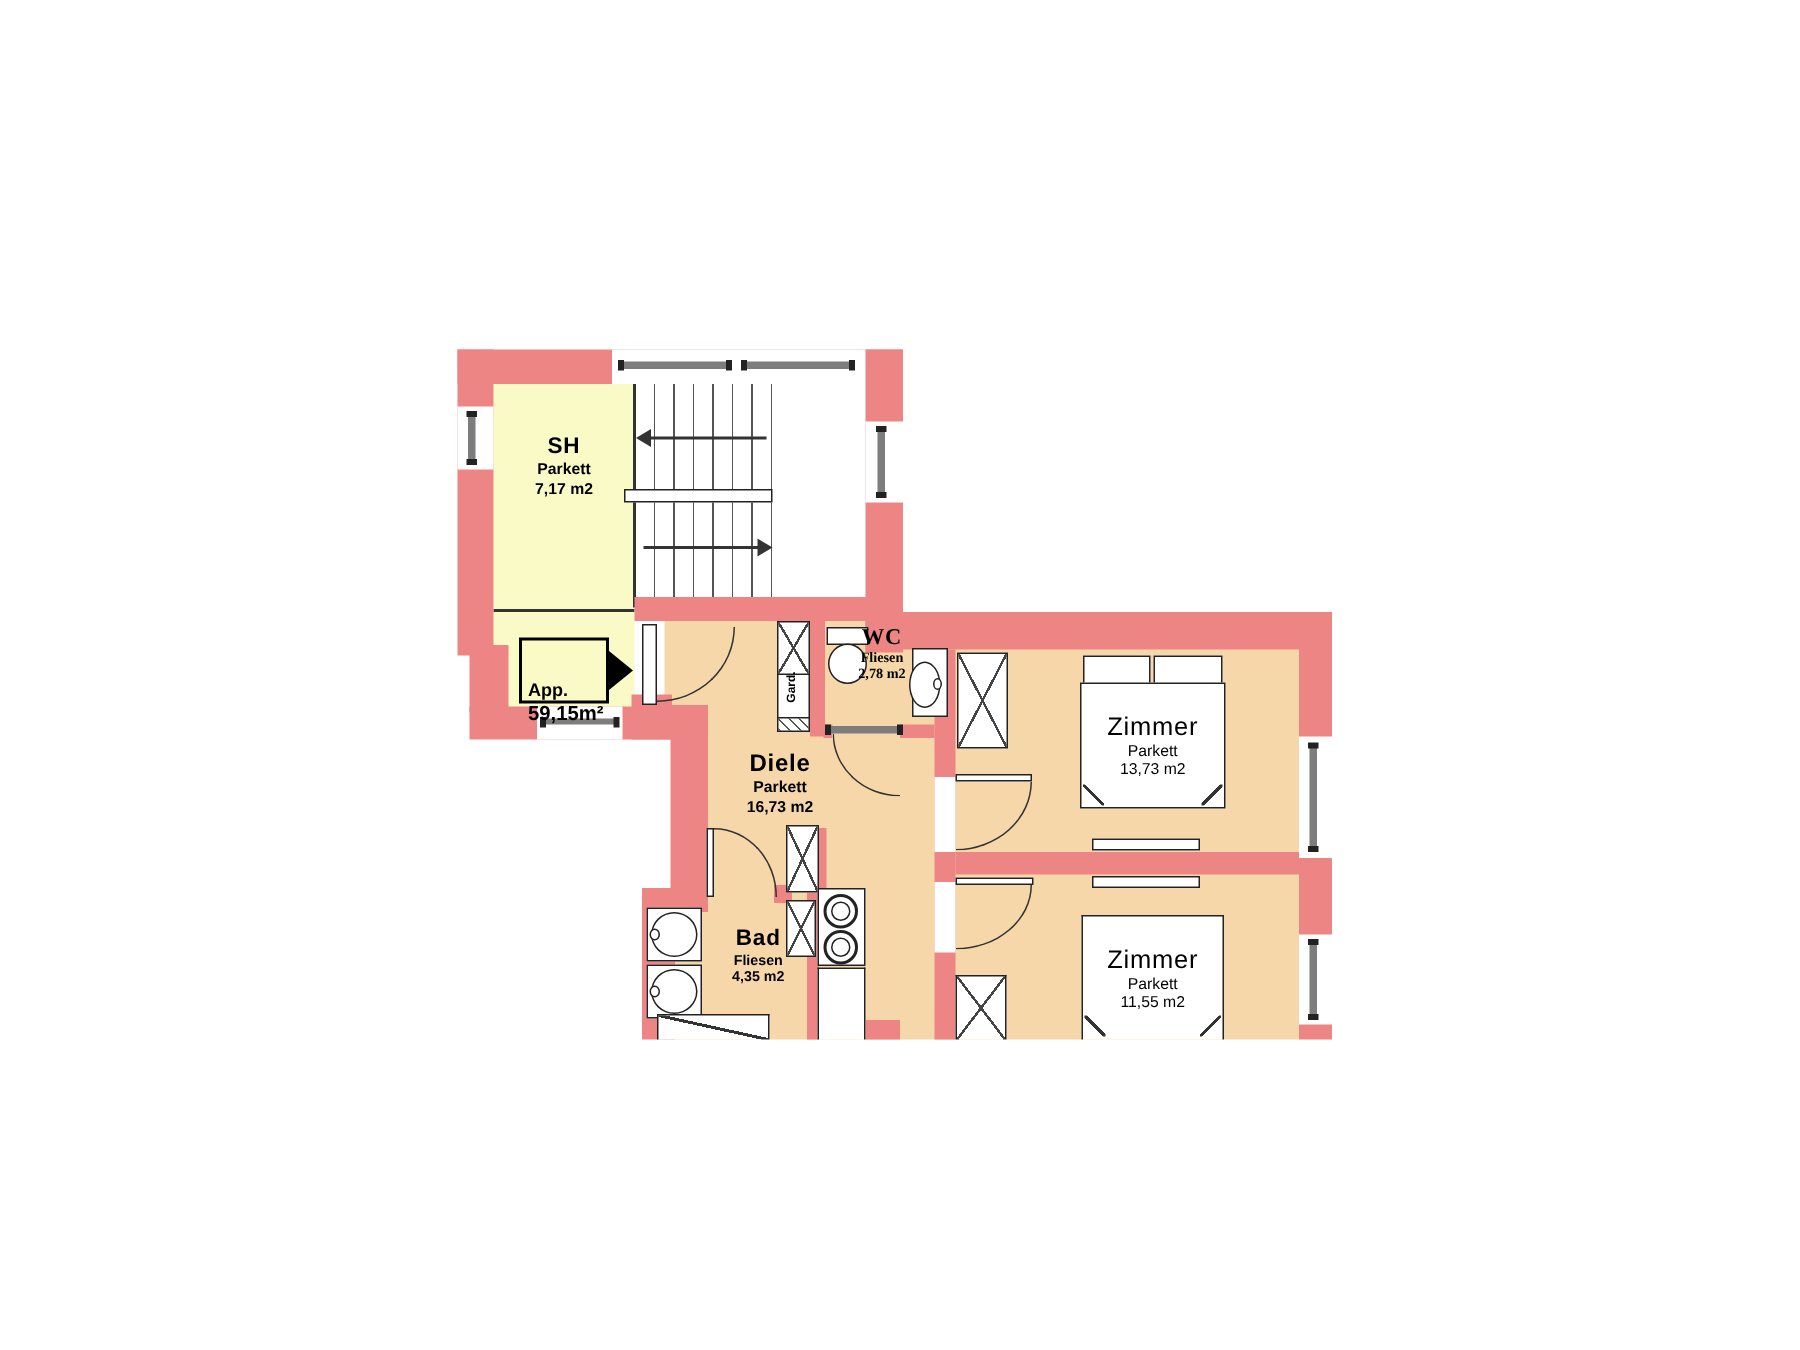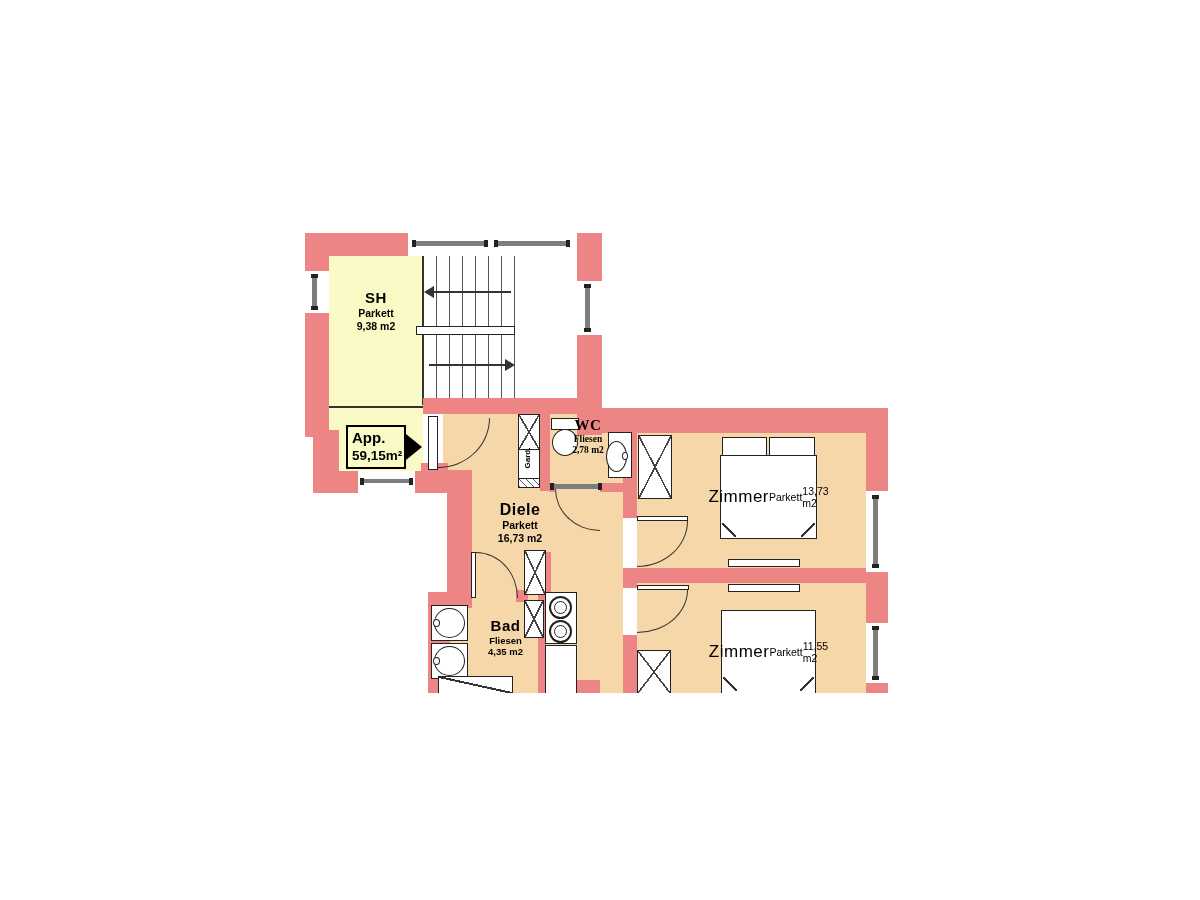--- a/index.html
+++ b/index.html
@@ -25,31 +25,31 @@
   .arc{position:absolute;box-sizing:border-box;border:0 solid #333;}
   .leaf{position:absolute;background:#fff;border:1px solid #222;box-sizing:border-box;}
   .line{position:absolute;background:#333;}
   .treads{position:absolute;background-image:repeating-linear-gradient(to right,#555 0 1px,transparent 1px 13px);}
   .tri{position:absolute;width:0;height:0;}
   .rlabel{position:absolute;text-align:center;font-weight:bold;line-height:1.2;}
   .rname{font-size:16px;letter-spacing:.5px;}
   .rname.sm{font-size:15px;}
   .rsub{font-size:10.5px;}
   .bed{position:absolute;background:#fff;border:1px solid #222;box-sizing:border-box;
-       display:flex;flex-direction:row;align-items:center;justify-content:center;}
+       display:flex;flex-direction:column;align-items:center;justify-content:center;}
   .fold{position:absolute;width:14px;height:14px;}
   .fold.l{background:linear-gradient(to top right,transparent calc(50% - 1px),#333 calc(50% - 1px),#333 calc(50% + 1px),transparent calc(50% + 1px));}
   .fold.r{background:linear-gradient(to top left,transparent calc(50% - 1px),#333 calc(50% - 1px),#333 calc(50% + 1px),transparent calc(50% + 1px));}
   .rad{position:absolute;background:#fff;border:1px solid #222;box-sizing:border-box;}
   .hatch{position:absolute;background:repeating-linear-gradient(45deg,#555 0 1px,transparent 1px 5px);border:1px solid #222;box-sizing:border-box;background-color:#fff;}
   .shower{position:absolute;background:#fff;border:1.5px solid #222;box-sizing:border-box;
     background-image:linear-gradient(to top right,transparent calc(50% - 1px),#333 calc(50% - 1px),#333 calc(50% + 1px),transparent calc(50% + 1px));}
   .appbox{position:absolute;border:2px solid #000;box-sizing:border-box;padding:2px 0 0 4px;
           font-weight:bold;line-height:1.25;background:transparent;}
-  .app-name{font-size:15px;}
+  .app-name{font-size:12px;margin-top:24px;}
   .app-area{font-size:13.5px;}
   .gard{position:absolute;font-size:8px;font-weight:bold;text-align:center;transform:rotate(-90deg);}
   .dot{position:absolute;background:#fff;border:1.5px solid #222;border-radius:50%;box-sizing:border-box;}
 </style>
 </head>
 <body>
 
 <div class="canvas">
 
   <div class="floor" style="left:329px;top:256px;width:94px;height:217px;background:var(--sh-floor,#fafac6);"></div>
@@ -163,21 +163,21 @@
     <div class="rsub">11,55 m2</div>
   </div>
   <div class="fold l" style="left:723px;top:677px;"></div>
   <div class="fold r" style="left:800px;top:677px;"></div>
   <div class="leaf" style="left:637px;top:585px;width:52px;height:5px;"></div>
   <div class="arc" style="left:637px;top:590px;width:51px;height:43px;border-right-width:1.5px;border-bottom-width:1.5px;border-bottom-right-radius:100% 100%;"></div>
 
   <div class="rlabel" style="left:329px;top:289px;width:94px;">
     <div class="rname sm">SH</div>
     <div class="rsub">Parkett</div>
-    <div class="rsub">9,38 m2</div>
+    <div class="rsub">7,17 m2</div>
   </div>
   <div class="rlabel" style="left:470px;top:500px;width:100px;">
     <div class="rname" style="font-size:16px;">Diele</div>
     <div class="rsub">Parkett</div>
     <div class="rsub">16,73 m2</div>
   </div>
   <div class="rlabel" style="left:556px;top:416px;width:64px;font-family:Liberation Serif, serif;">
     <div class="rname sm">WC</div>
     <div class="rsub" style="font-size:9.5px;">Fliesen</div>
     <div class="rsub" style="font-size:9.5px;">2,78 m2</div>

